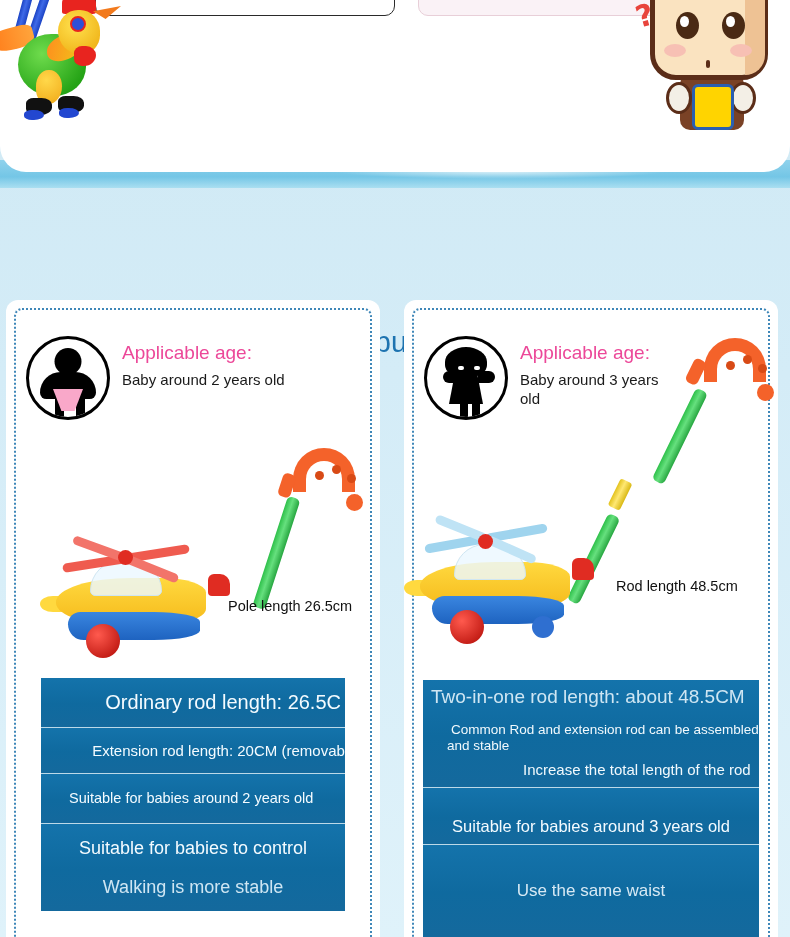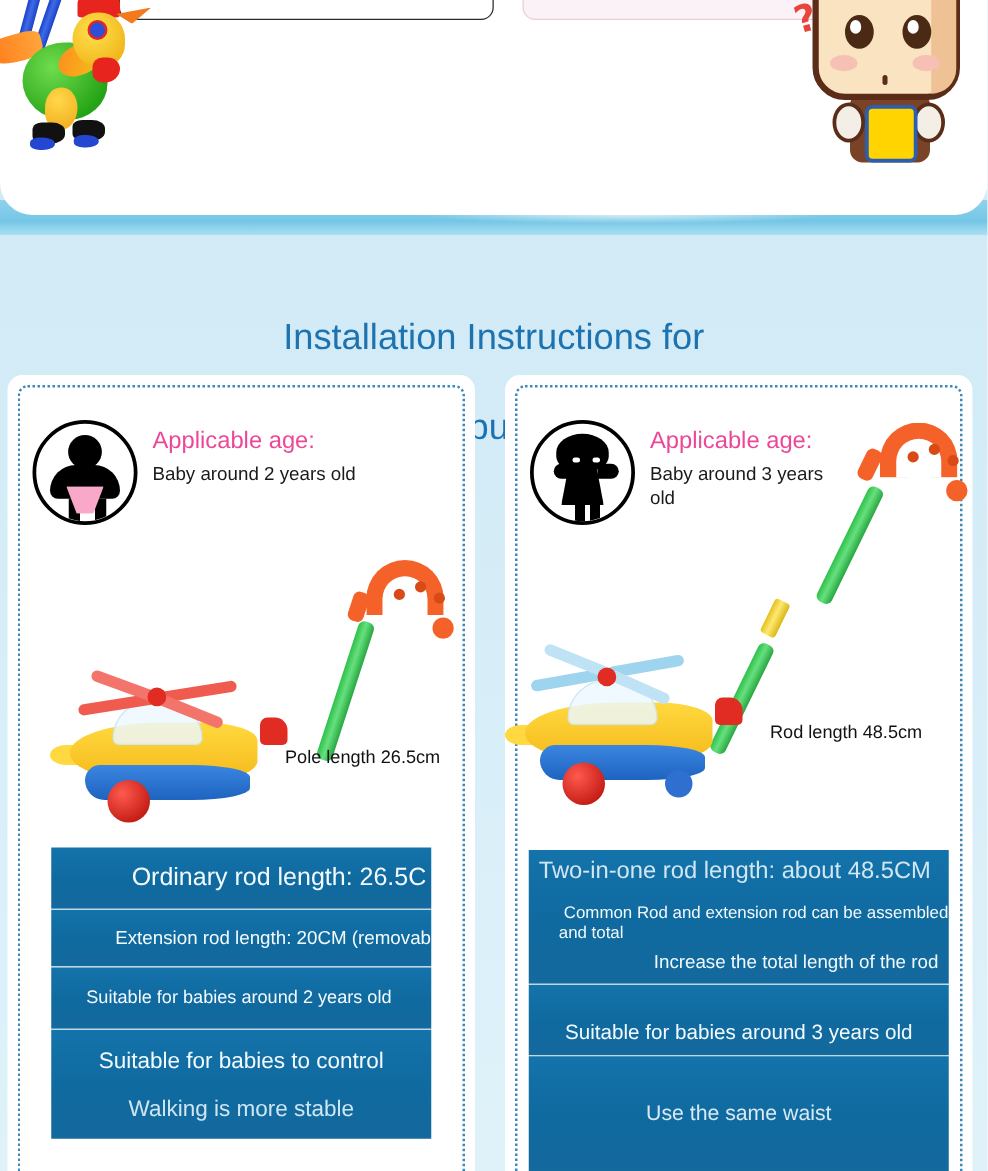--- a/index.html
+++ b/index.html
@@ -463,21 +463,21 @@
     <div class="ms-cheek" id="ms-cheek-l"></div>
     <div class="ms-cheek" id="ms-cheek-r"></div>
     <div class="ms-mouth"></div>
   </div>
 </div>
 
 <div id="wave-band"></div>
 <div id="wave-gloss"></div>
 
 <div id="page-title">
-  <span>Installation Instructions for</span><br>
+  <br>
   <span>hand push rod</span>
 </div>
 
 <div class="panel" id="panel-left">
   <div class="panel-dash"></div>
 
   <div class="age-head">
     <div class="age-icon">
       <div class="baby-head"></div>
       <div class="baby-body"></div>
@@ -584,21 +584,21 @@
   <div class="spec-row r3">
     <div class="spec-text">Suitable for babies to control</div>
     <div class="spec-sub">Walking is more stable</div>
   </div>
 </div>
 
 <div class="spec-table" id="tbl-right">
   <div class="spec-row r0">
     <div class="hdr">Two-in-one rod length: about 48.5CM</div>
     <div class="l2">Common Rod and extension rod can be assembled</div>
-    <div class="l2b">and total</div>
+    <div class="l2b">and stable</div>
     <div class="l3">Increase the total length of the rod</div>
   </div>
   <div class="spec-row r1">
     <div class="spec-text">Suitable for babies around 3 years old</div>
   </div>
   <div class="spec-row r2">
     <div class="spec-sub">Use the same waist</div>
   </div>
 </div>
 

